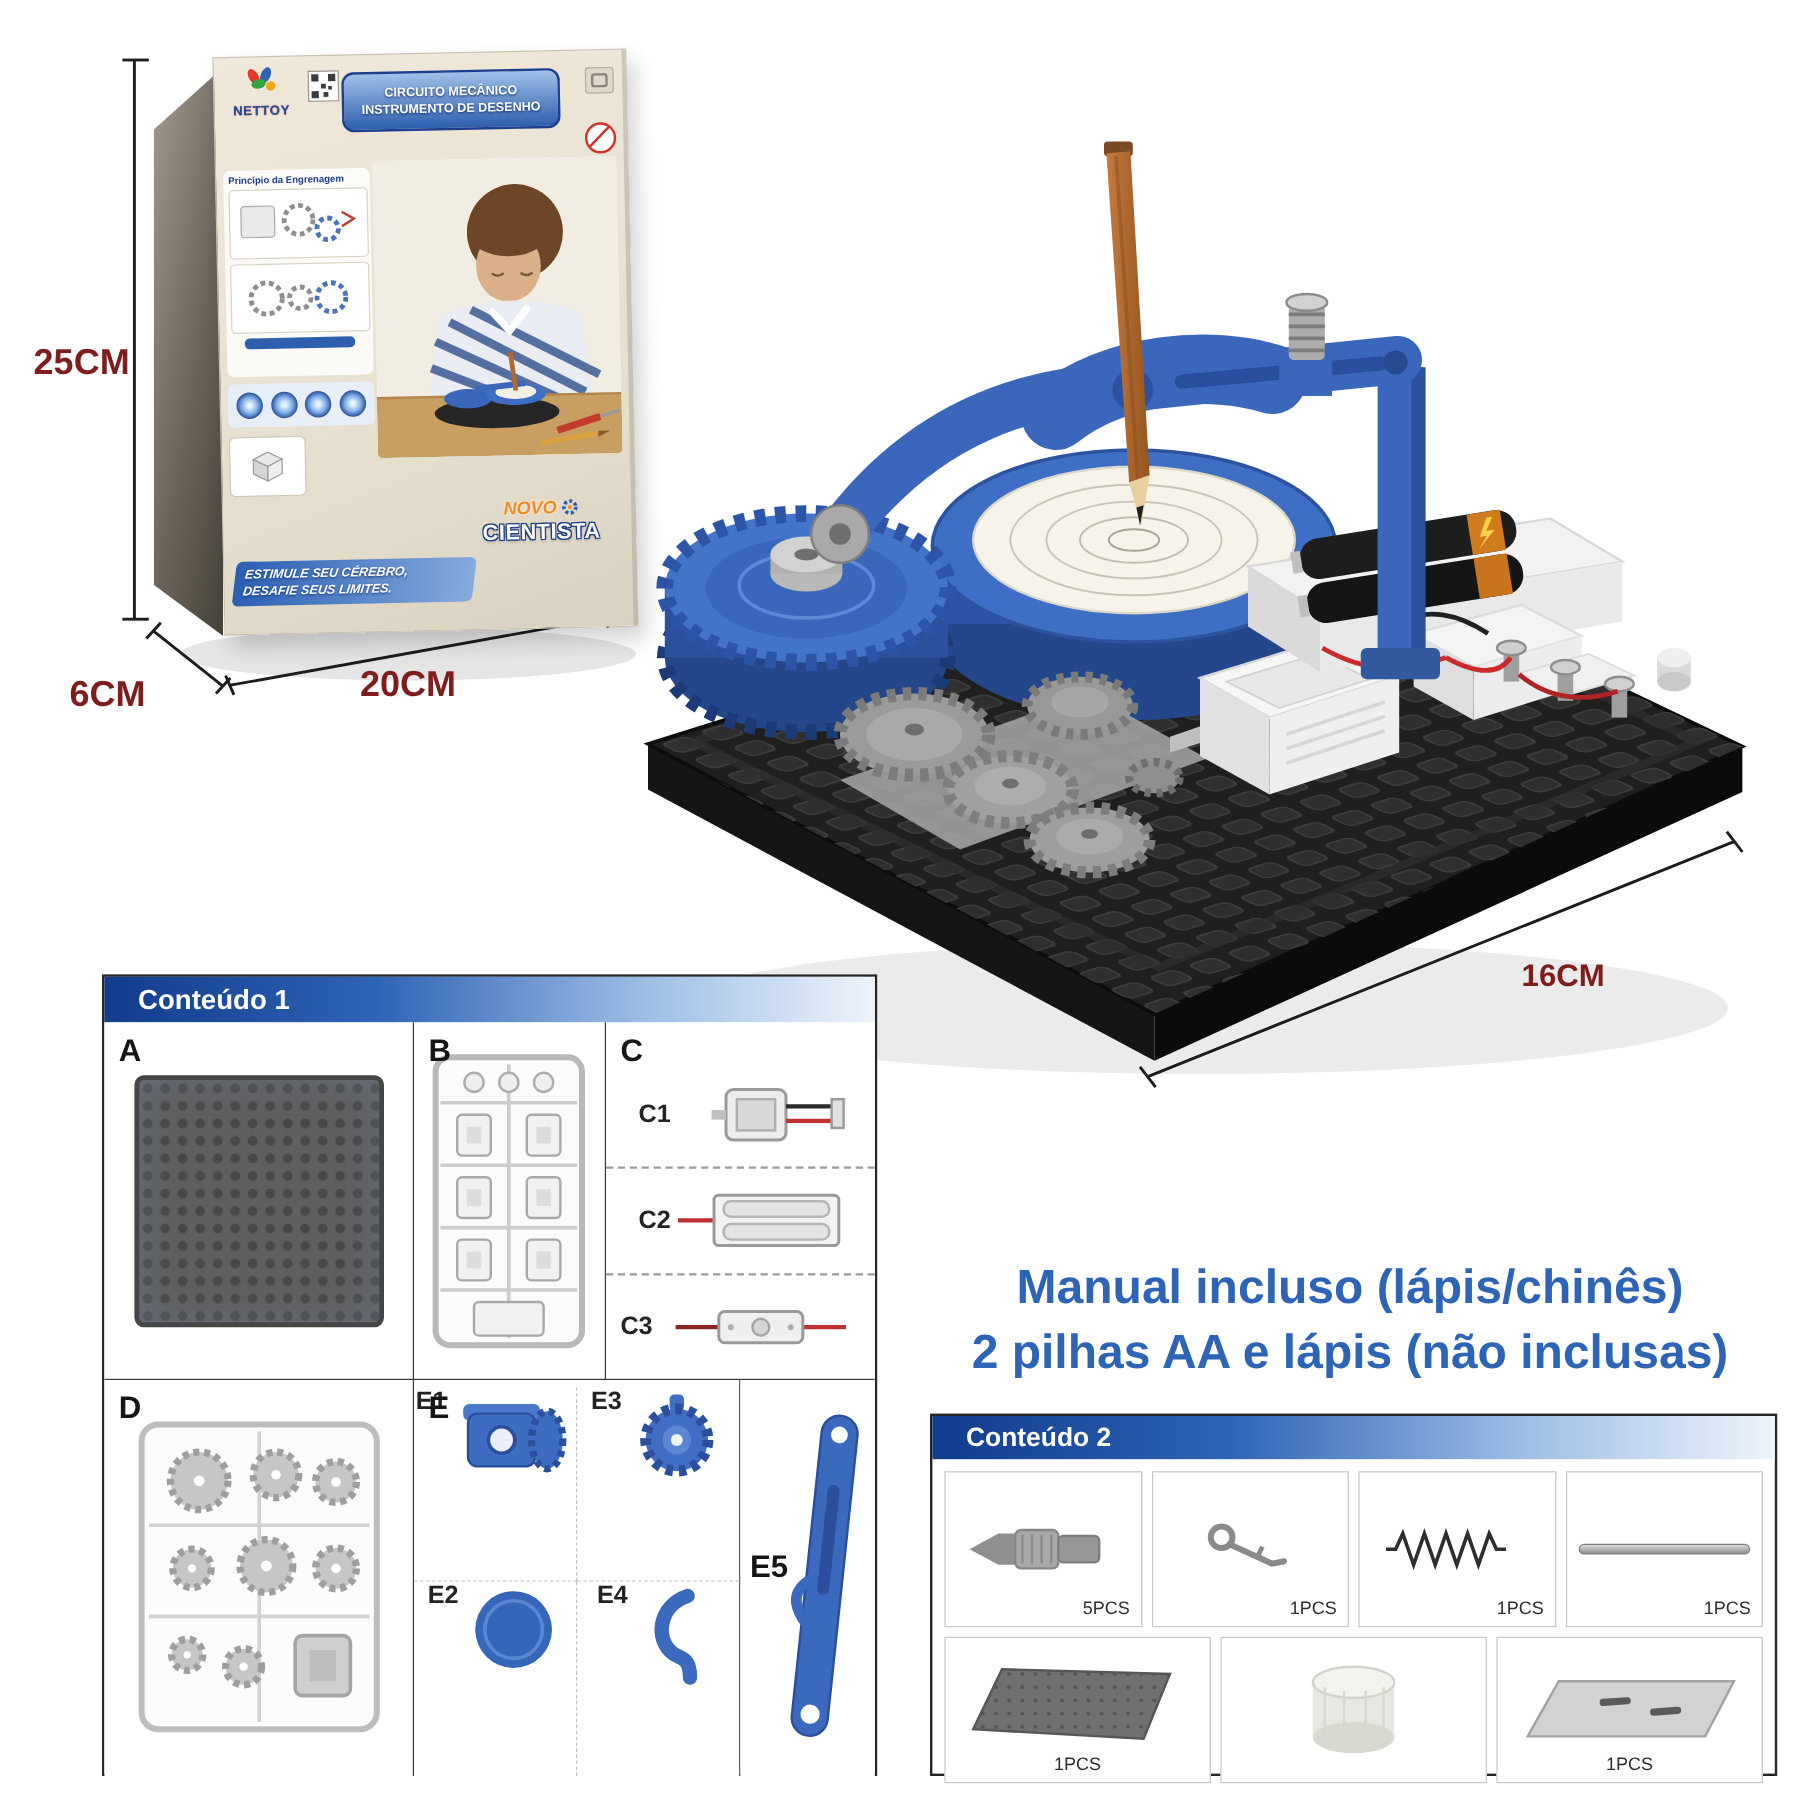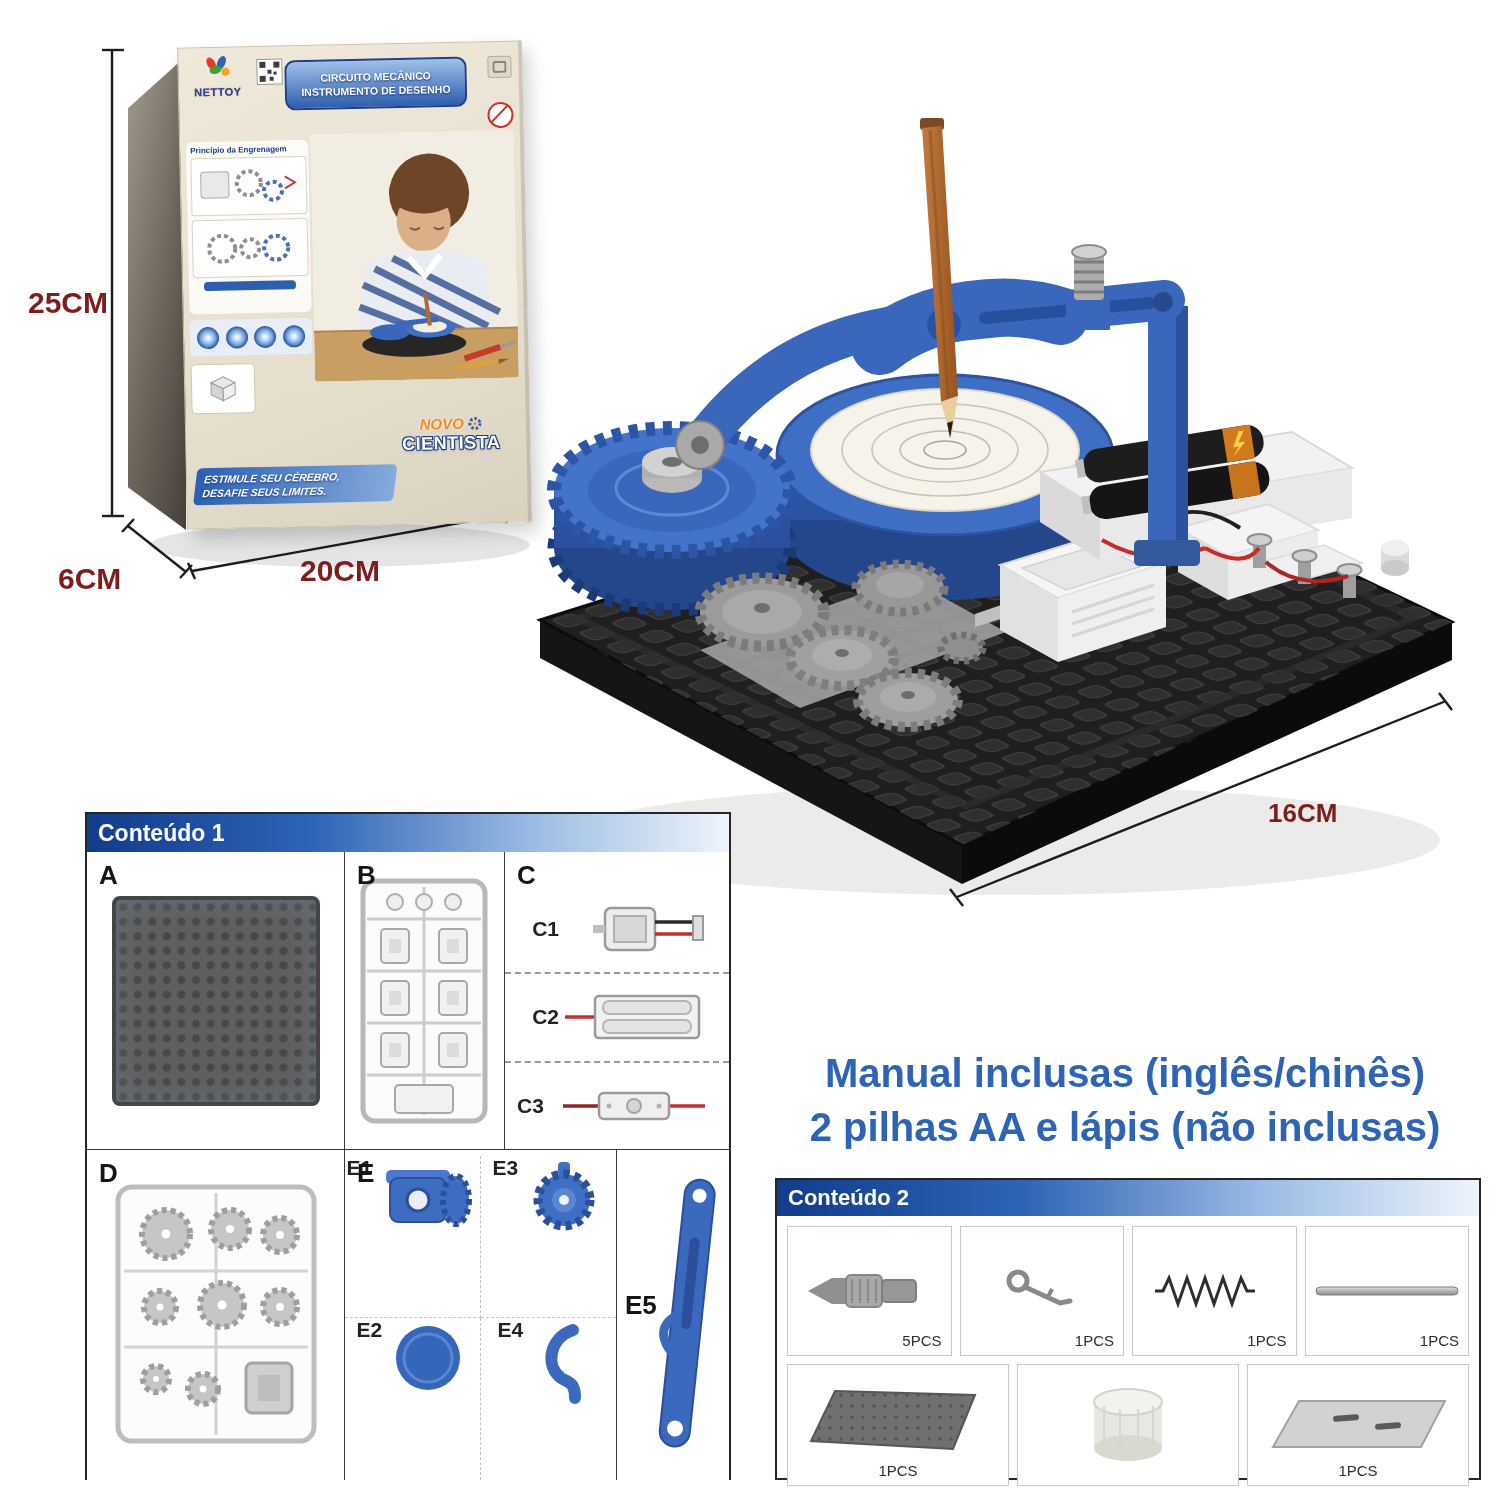--- a/index.html
+++ b/index.html
@@ -51,21 +51,21 @@
   .novo .l1{font-size:15px;font-weight:bold;font-style:italic;color:#f28a1f;
             text-shadow:0 0 2px #fff;}
   .novo .l2{font-size:18px;font-weight:bold;letter-spacing:.5px;color:#fff;
             text-shadow:-1px -1px 0 #1d3f8a,1px -1px 0 #1d3f8a,-1px 1px 0 #1d3f8a,1px 1px 0 #1d3f8a,0 2px 3px rgba(0,0,0,.25);}
   .slogan{position:absolute;left:8px;top:420px;width:200px;padding:5px 8px;box-sizing:border-box;
           background:linear-gradient(90deg,#2a5fb4,#85abdc);border-radius:5px;transform:skewX(-8deg);
           color:#fff;font-size:10.5px;font-weight:bold;font-style:italic;line-height:1.3;
           text-shadow:0 1px 2px #173a77;}
   
   .panel{position:absolute;background:#fff;border:2px solid #262626;box-sizing:border-box;z-index:2;}
-  .panel-header{height:38px;display:flex;align-items:center;padding-left:11px;
+  .panel-header{height:38px;display:flex;align-items:center;padding-left:28px;
                 background:linear-gradient(90deg,#123c8c 0%,#2e63b5 35%,#9dbde5 70%,#eef4fb 100%);
                 color:#fff;font-size:23px;font-weight:bold;}
   .p2 .panel-header{height:36px;font-size:22px;}
   .c1-row{display:flex;}
   .cell{position:relative;border-right:1px solid #3a3a3a;border-bottom:1px solid #3a3a3a;box-sizing:border-box;
         display:flex;align-items:center;justify-content:center;background:#fff;}
   .cell.last{border-right:none;}
   .row2 .cell{border-bottom:none;}
   .cell-label{position:absolute;top:8px;left:12px;font-size:26px;font-weight:bold;color:#151515;z-index:2;}
   .sub-label{font-size:21px;font-weight:bold;color:#222;width:42px;}
@@ -569,21 +569,21 @@
             <circle cx="43" cy="264" r="8" fill="#ffffff"></circle>
             <rect x="38" y="72" width="10" height="92" rx="5" fill="#2b4f9c"></rect>
           </g>
           <path d="M30,152 q-18,12 -5,32 q8,11 21,7" fill="none" stroke="#3a69bd" stroke-width="9" stroke-linecap="round"></path>
         </svg>
       </div>
     </div>
   </div>
 
   <div class="notes">
-    <div>Manual inclusas (inglês/chinês)</div>
+    <div>Manual incluso (lápis/chinês)</div>
     <div>2 pilhas AA e lápis (não inclusas)</div>
   </div>
 
   <div class="panel p2" style="left:775px;top:1178px;width:706px;height:302px;">
     <div class="panel-header">
       <span>Conteúdo 2</span>
     </div>
     <div class="c2-body">
       <div class="c2-row r1">
         <div class="c2-cell">

